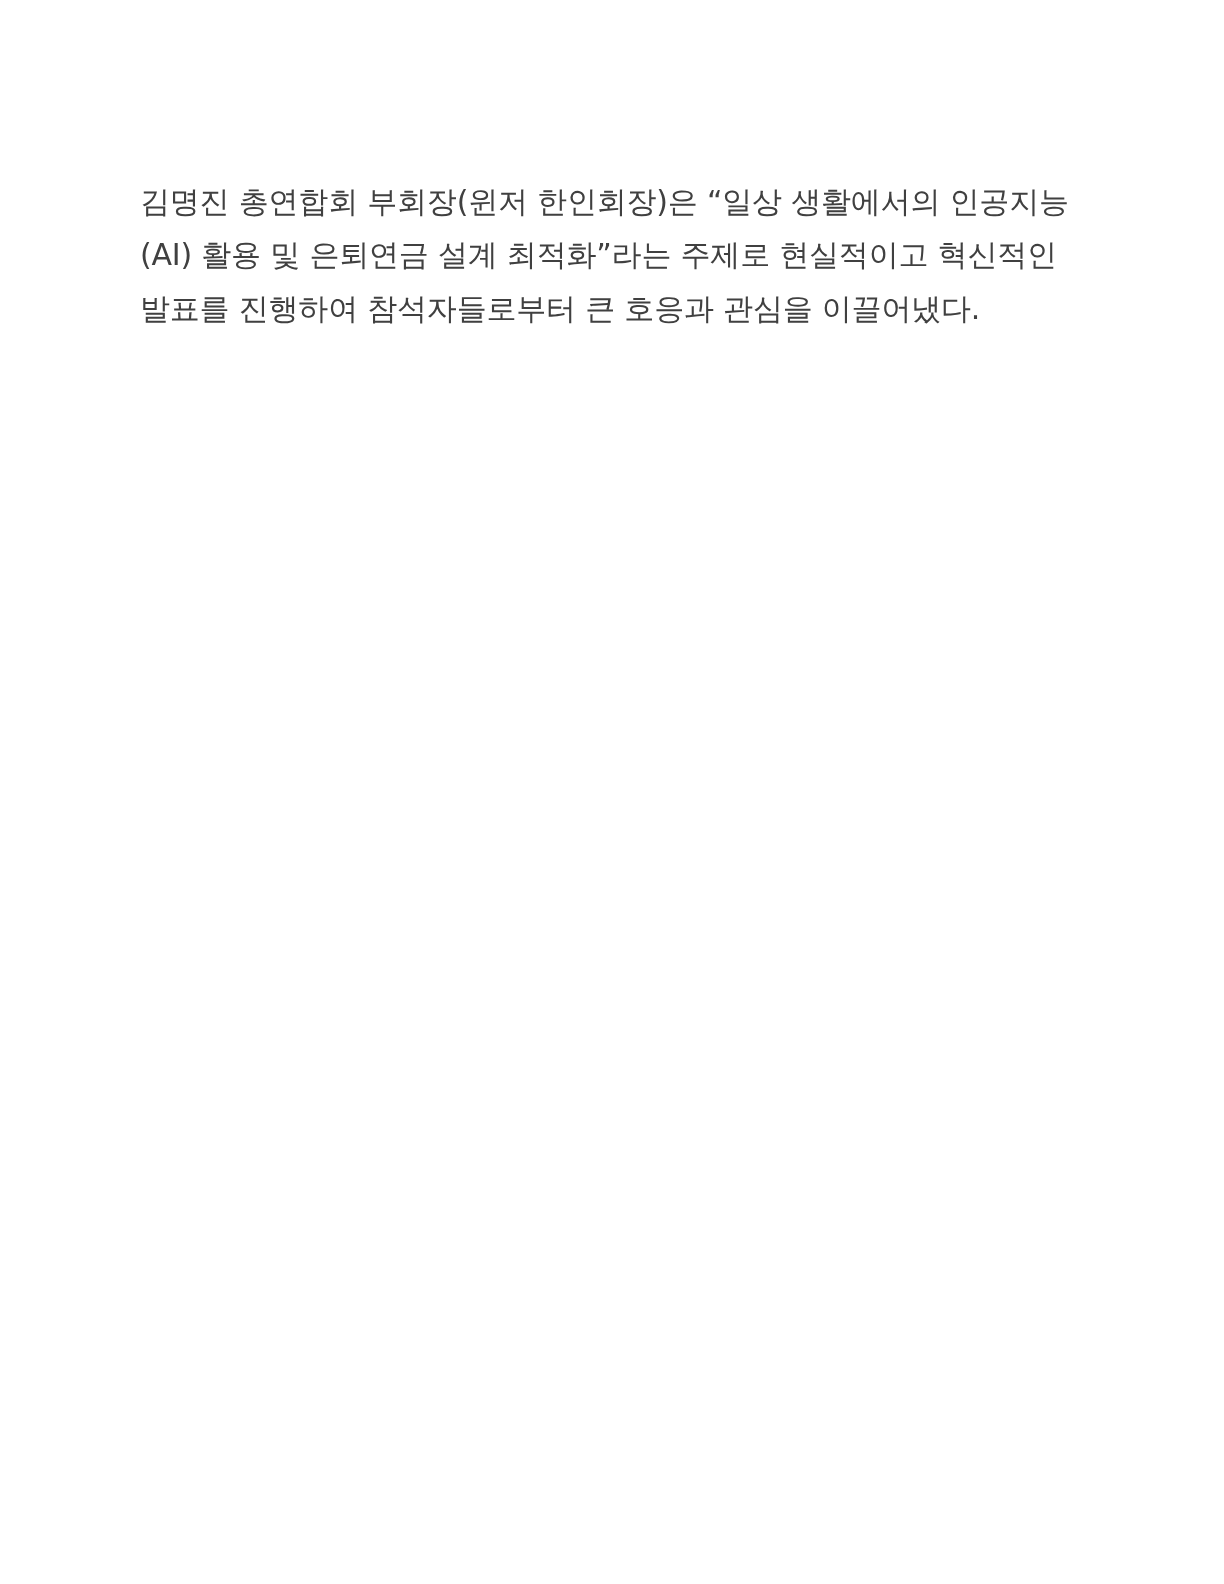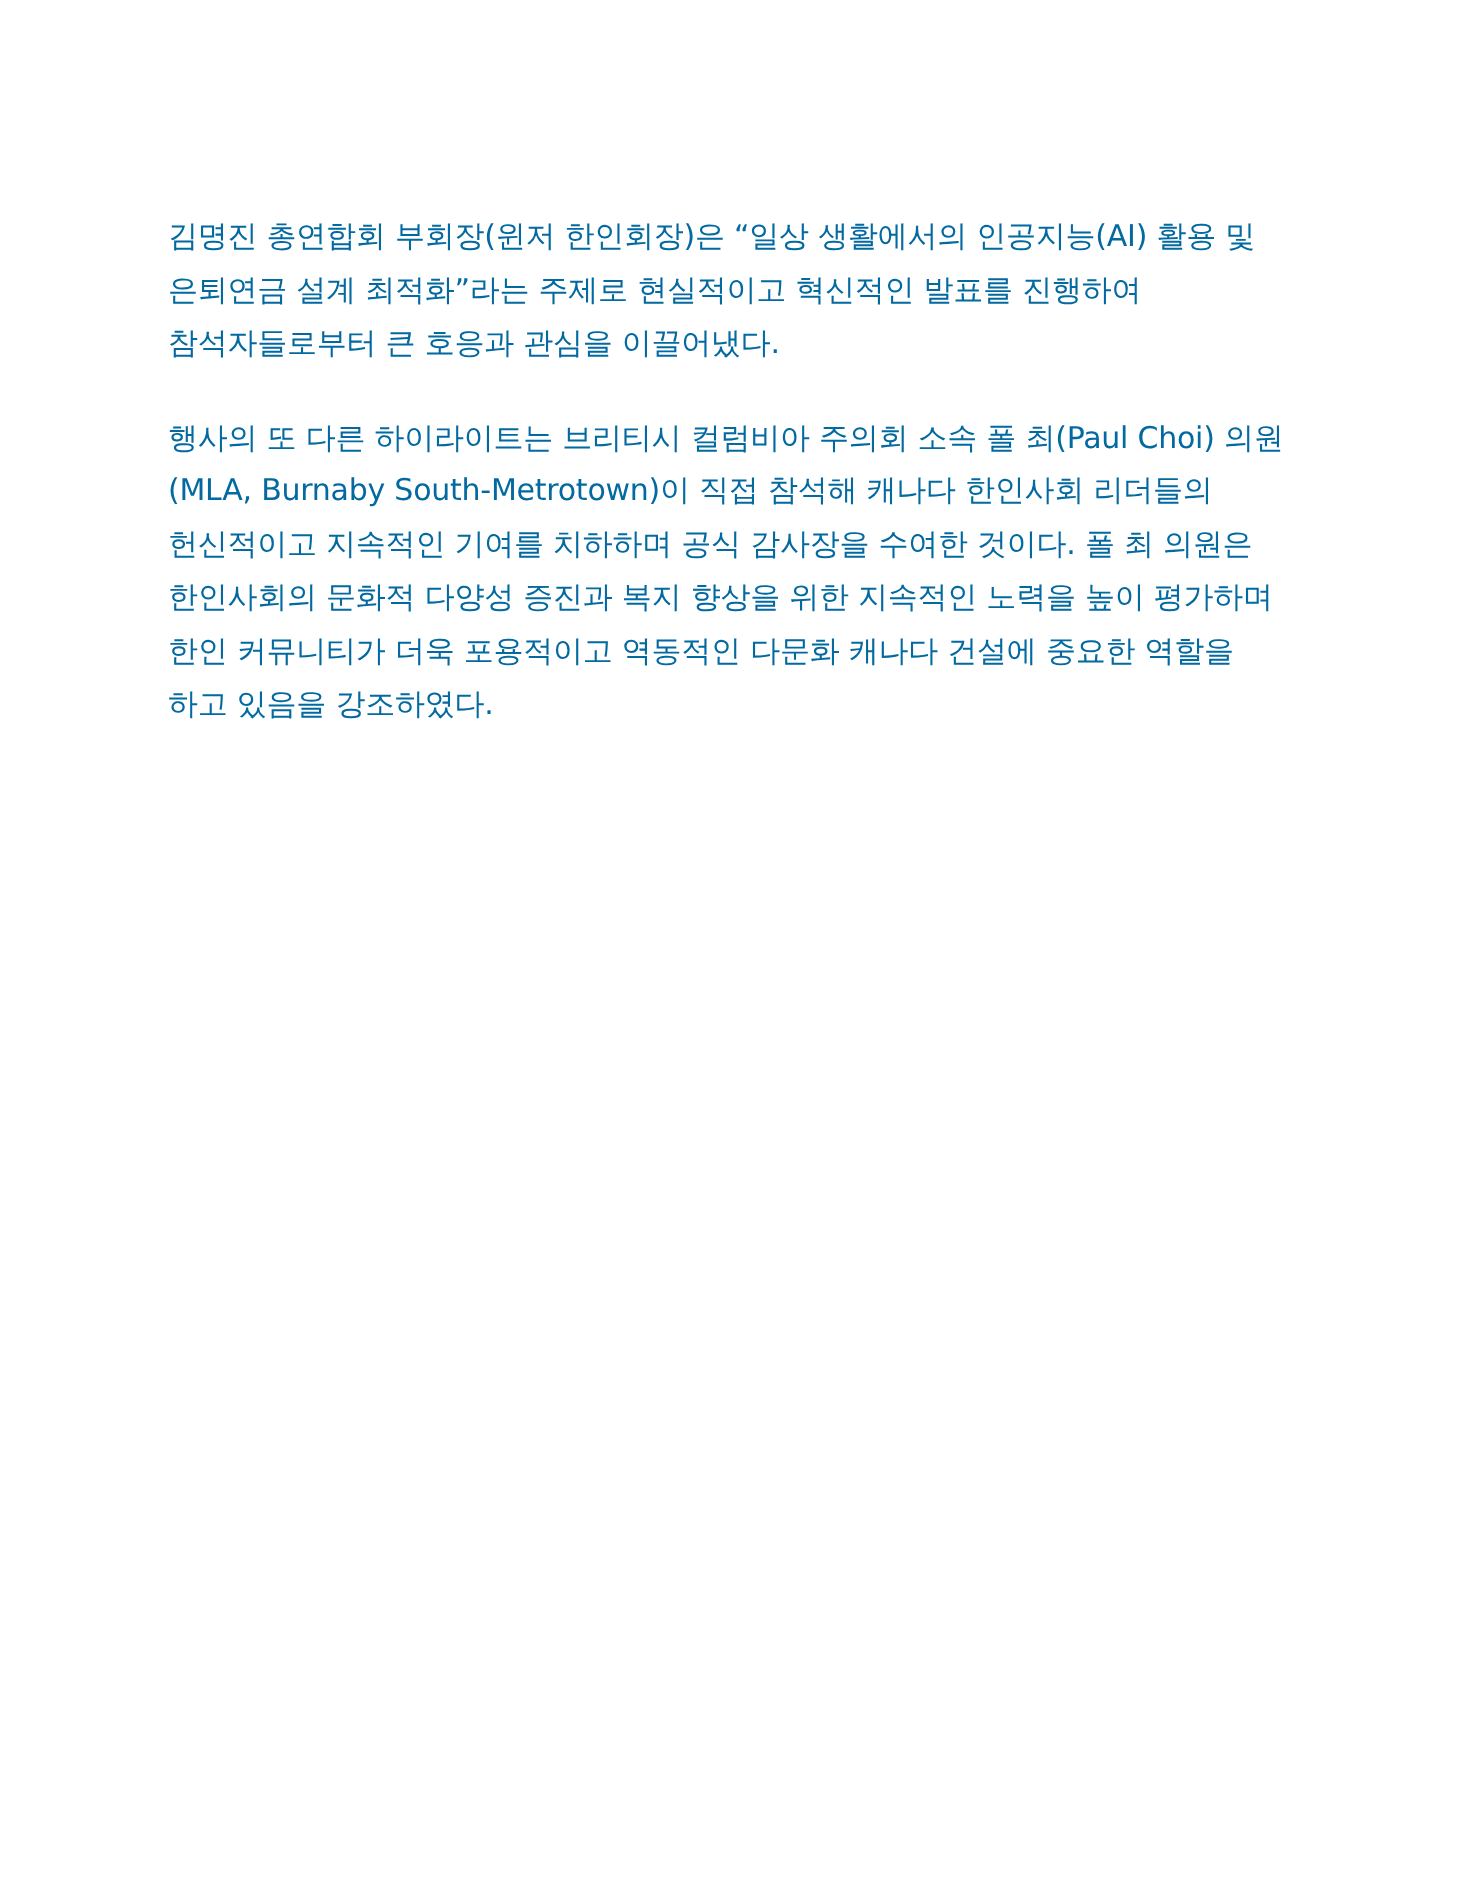--- a/index.html
+++ b/index.html
@@ -19,35 +19,34 @@
     width: 1224px;
     height: 1584px;
     box-sizing: border-box;
     padding: 175px 140px 0 140px;
     background: #ffffff;
   }
   .doc-body {
     width: 944px;
   }
   .para {
-    font-size: 25px;
+    font-size: 30px;
     line-height: 1.78;
     letter-spacing: -0.2px;
-    color: #0369a1;
+    color: #404040;
     margin: 0 0 34px 0;
     text-align: left;
     word-break: keep-all;
     overflow-wrap: break-word;
     white-space: pre-wrap;
   }
   .para:last-child {
     margin-bottom: 0;
   }
 </style>
 </head>
 <body>
 
 <div class="page">
   <div class="doc-body">
     <p class="para">김명진 총연합회 부회장(윈저 한인회장)은 “일상 생활에서의 인공지능(AI) 활용 및 은퇴연금 설계 최적화”라는 주제로 현실적이고 혁신적인 발표를 진행하여 참석자들로부터 큰 호응과 관심을 이끌어냈다.</p>
-    <p class="para">행사의 또 다른 하이라이트는 브리티시 컬럼비아 주의회 소속 폴 최(Paul Choi) 의원(MLA, Burnaby South-Metrotown)이 직접 참석해 캐나다 한인사회 리더들의 헌신적이고 지속적인 기여를 치하하며 공식 감사장을 수여한 것이다. 폴 최 의원은 한인사회의 문화적 다양성 증진과 복지 향상을 위한 지속적인 노력을 높이 평가하며 한인 커뮤니티가 더욱 포용적이고 역동적인 다문화 캐나다 건설에 중요한 역할을 하고 있음을 강조하였다.</p>
   </div>
 </div>
 
 </body></html>

